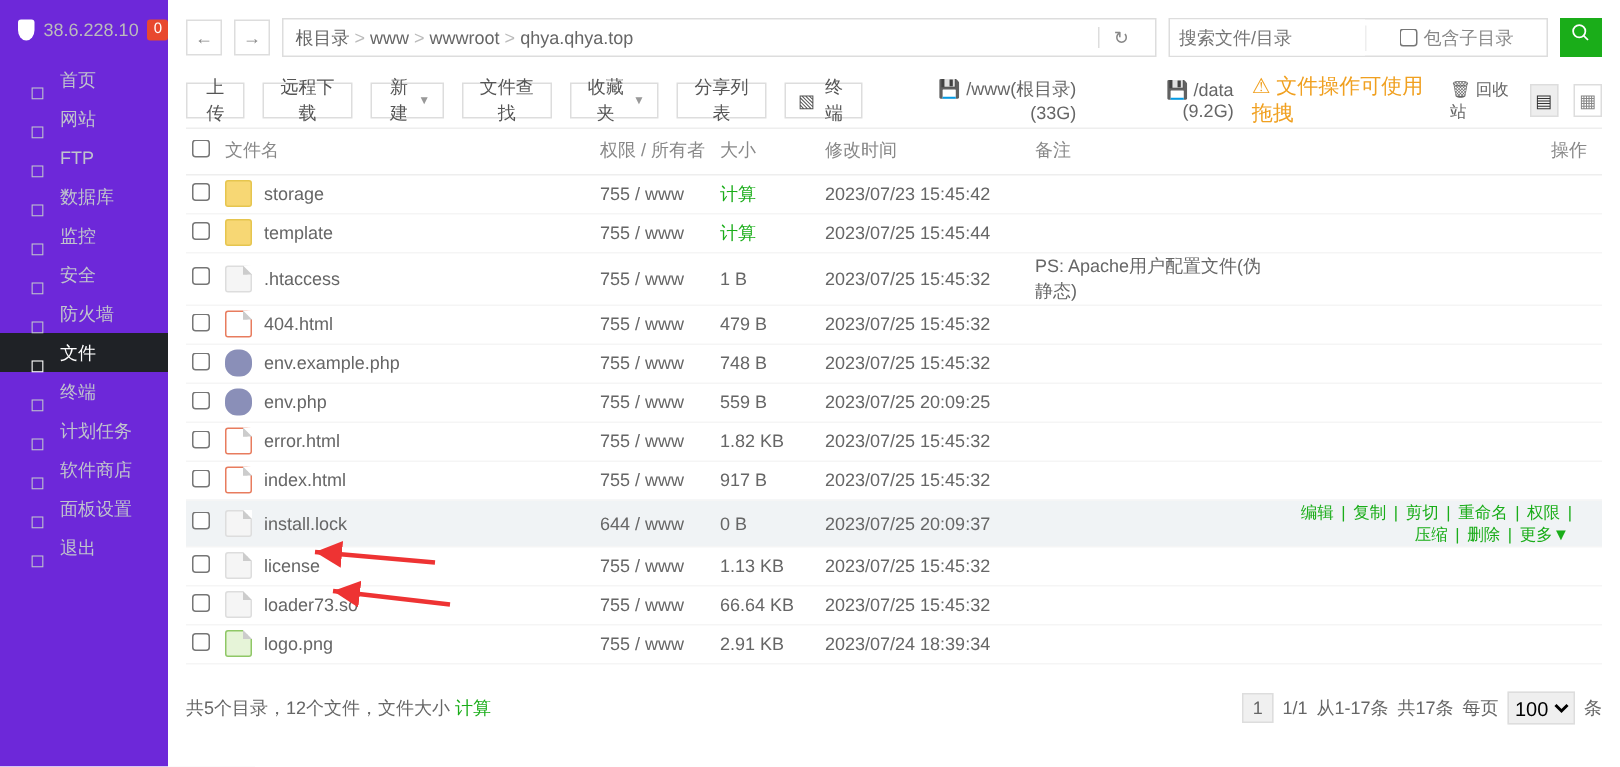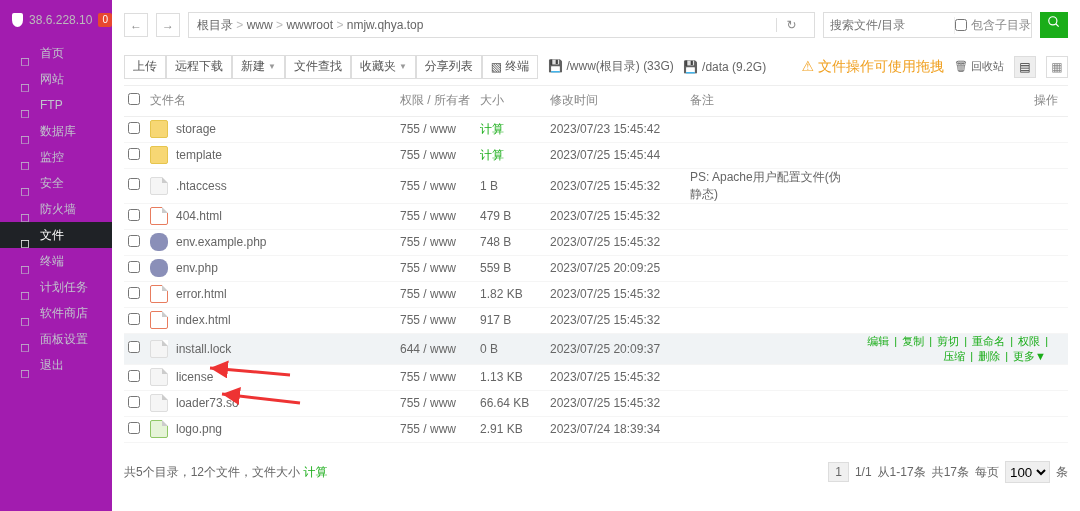--- a/index.html
+++ b/index.html
@@ -1,38 +1,38 @@
 <!DOCTYPE html>
 <html><head>
 <meta charset="utf-8">
 <style>
 * { margin:0; padding:0; box-sizing:border-box; font-family:-apple-system,"Microsoft YaHei",Arial,sans-serif; }
 body { font-size:12px; color:#555; background:#f5f5f5; width:1080px; height:511px; overflow:hidden; position:relative; }
-.sidebar { position:absolute; left:0; top:0; width:112px; height:511px; background:#a21caf; color:#bbb; }
+.sidebar { position:absolute; left:0; top:0; width:112px; height:511px; background:#6d28d9; color:#bbb; }
 .sb-host { height:40px; line-height:40px; padding-left:12px; font-size:12px; display:flex; align-items:center; gap:6px; }
 .sb-host .shield { width:12px; height:14px; background:#fff; display:inline-block; border-radius:2px 2px 50% 50%; }
 .sb-badge { background:#e8482f; color:#fff; font-size:10px; padding:0 4px; border-radius:2px; line-height:14px; }
 .sb-item { height:26px; line-height:26px; padding-left:20px; display:flex; align-items:center; gap:10px; cursor:pointer; color:#c0c4cc; }
 .sb-item.active { background:#1f2226; color:#fff; }
 .sb-icon { width:10px; height:10px; display:inline-block; }
 .main { position:absolute; left:112px; top:0; right:0; height:511px; padding:10px 12px; background:#fff; }
 .topbar { height:30px; display:flex; align-items:center; gap:8px; }
 .nav-btn { width:24px; height:24px; border:1px solid #ddd; background:#fff; text-align:center; line-height:22px; color:#888; cursor:pointer; }
 .crumb { flex:1; border:1px solid #ddd; height:26px; display:flex; align-items:center; padding:0 8px; gap:4px; color:#666; }
 .crumb span { cursor:pointer; }
 .sep { color:#bbb; }
 .refresh { width:30px; border-left:1px solid #ddd; text-align:center; color:#888; cursor:pointer; margin-left:auto; }
 .search-box { border:1px solid #ddd; height:26px; display:flex; align-items:center; }
 .search-box input { border:none; outline:none; height:24px; padding:0 6px; width:130px; font-size:12px; }
-.chk-sub { display:flex; align-items:center; gap:4px; padding:0 0; border-left:1px solid #eee; color:#888; }
+.chk-sub { display:flex; align-items:center; gap:4px; padding:0 22px; border-left:1px solid #eee; color:#888; }
 .search-btn { width:28px; height:26px; background:#1aad19; color:#fff; text-align:center; line-height:26px; cursor:pointer; }
-.toolbar { height:38px; display:flex; align-items:center; gap:0; margin-top:8px; border-bottom:1px solid #eee; }
+.toolbar { height:38px; display:flex; align-items:center; gap:12px; margin-top:8px; border-bottom:1px solid #eee; }
 .tbtn { height:24px; padding:0 8px; border:1px solid #ddd; background:#fff; font-size:12px; cursor:pointer; display:flex; align-items:center; gap:3px; color:#555; }
 .tbtn .caret { font-size:8px; color:#999; }
-.disk { color:#666; }
+.disk { color:#666;text-align:right; }
 .tb-right { margin-left:auto; display:flex; align-items:center; gap:10px; }
 .warn { color:#f0a020; font-size:14px; }
 .trash { color:#666; font-size:11px; cursor:pointer; }
 .view-btn { width:22px; height:22px; border:1px solid #ddd; text-align:center; line-height:20px; cursor:pointer; color:#888; }
 .view-btn.active { background:#eee; color:#333; }
 table { width:100%; border-collapse:collapse; }
 th { height:30px; text-align:left; font-weight:400; color:#888; font-size:12px; border-bottom:1px solid #eee; padding-left:4px; }
 th:last-child { text-align:right; padding-right:10px; }
 td { height:26px; color:#666; font-size:12px; border-bottom:1px solid #f5f5f5; padding-left:4px; }
 tr.sel { background:#f0f3f5; }
@@ -121,21 +121,21 @@
         <span>退出</span>
       </div>
     </div>
 </div>
 
 <div class="main">
   <div class="topbar">
     <div class="nav-btn">←</div>
     <div class="nav-btn">→</div>
     <div class="crumb">
-      <span id="crumb-inner"><span>根目录</span><span class="sep"> &gt; </span><span>www</span><span class="sep"> &gt; </span><span>wwwroot</span><span class="sep"> &gt; </span><span>nmjw.qhya.top</span></span>
+      <span id="crumb-inner"><span>根目录</span><span class="sep"> &gt; </span><span>www</span><span class="sep"> &gt; </span><span>wwwroot</span><span class="sep"> &gt; </span><span>qhya.qhya.top</span></span>
       <span class="refresh">↻</span>
     </div>
     <div class="search-box">
       <input placeholder="搜索文件/目录" style="">
       <label class="chk-sub">
           <input type="checkbox" style=""> 
           <span>包含子目录</span>
         </label>
     </div>
     <div class="search-btn">

